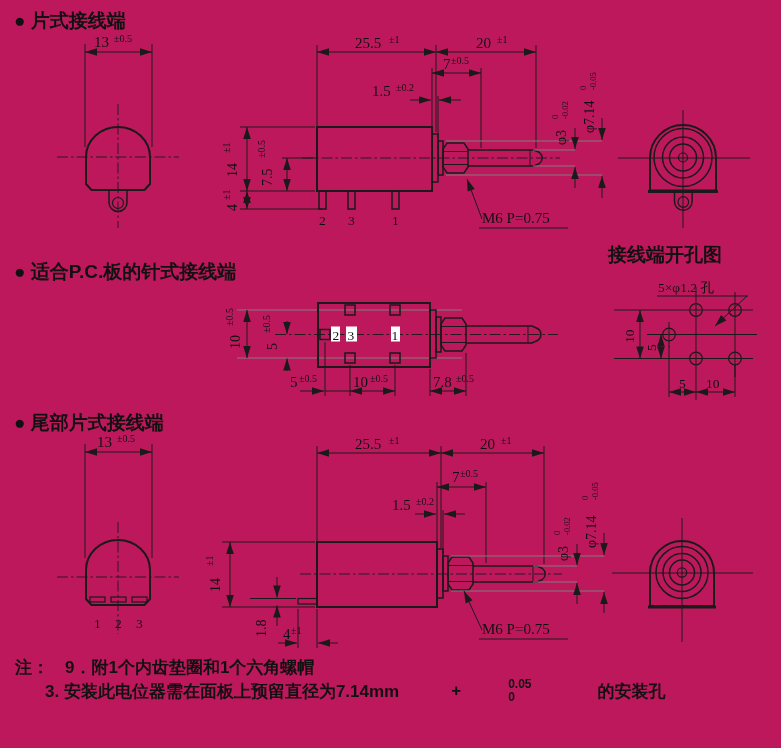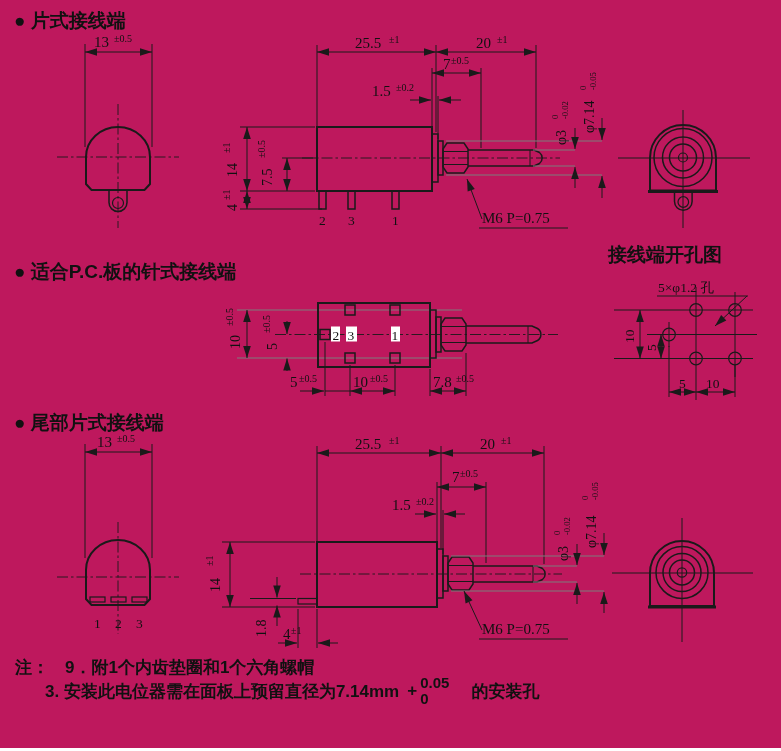--- a/index.html
+++ b/index.html
@@ -20,23 +20,23 @@
   .dmr{font:14px "Liberation Serif",serif}
   .tl{font:10px "Liberation Serif",serif}
   .tls{font:8.5px "Liberation Serif",serif}
   .pn{font:13.5px "Liberation Serif",serif}
   .ttl{font:bold 19px "Liberation Sans",sans-serif}
   
   .notes{position:absolute;left:15px;top:655px;width:760px;font:bold 17px "Liberation Sans",sans-serif;color:#111;}
   .nline{height:24px;display:flex;align-items:center;white-space:nowrap;}
   .nline .gap{display:inline-block;width:16px;}
   .n2{padding-left:51px;}
-  .n3{padding-left:30px;}
+  .n3{padding-left:30px;gap:44px;}
   .plus{margin:0 3px 0 8px;}
-  .stack{display:inline-flex;flex-direction:column;font-size:15px;line-height:1.05;vertical-align:middle;margin-right:6px;}
+  .stack{display:inline-flex;flex-direction:column;font-size:12px;line-height:1.05;vertical-align:middle;margin-right:6px;}
   .post{margin-left:16px;}
 </style>
 </head>
 <body>
 
 <div id="stage">
 <svg width="781" height="751" viewBox="0 0 781 751">
   <defs>
     <marker id="ar" markerUnits="userSpaceOnUse" markerWidth="14" markerHeight="10" refX="13" refY="5" orient="auto-start-reverse">
       <path d="M13,5 L1,1.2 L1,8.8 Z" fill="#1a1a1a"></path>

